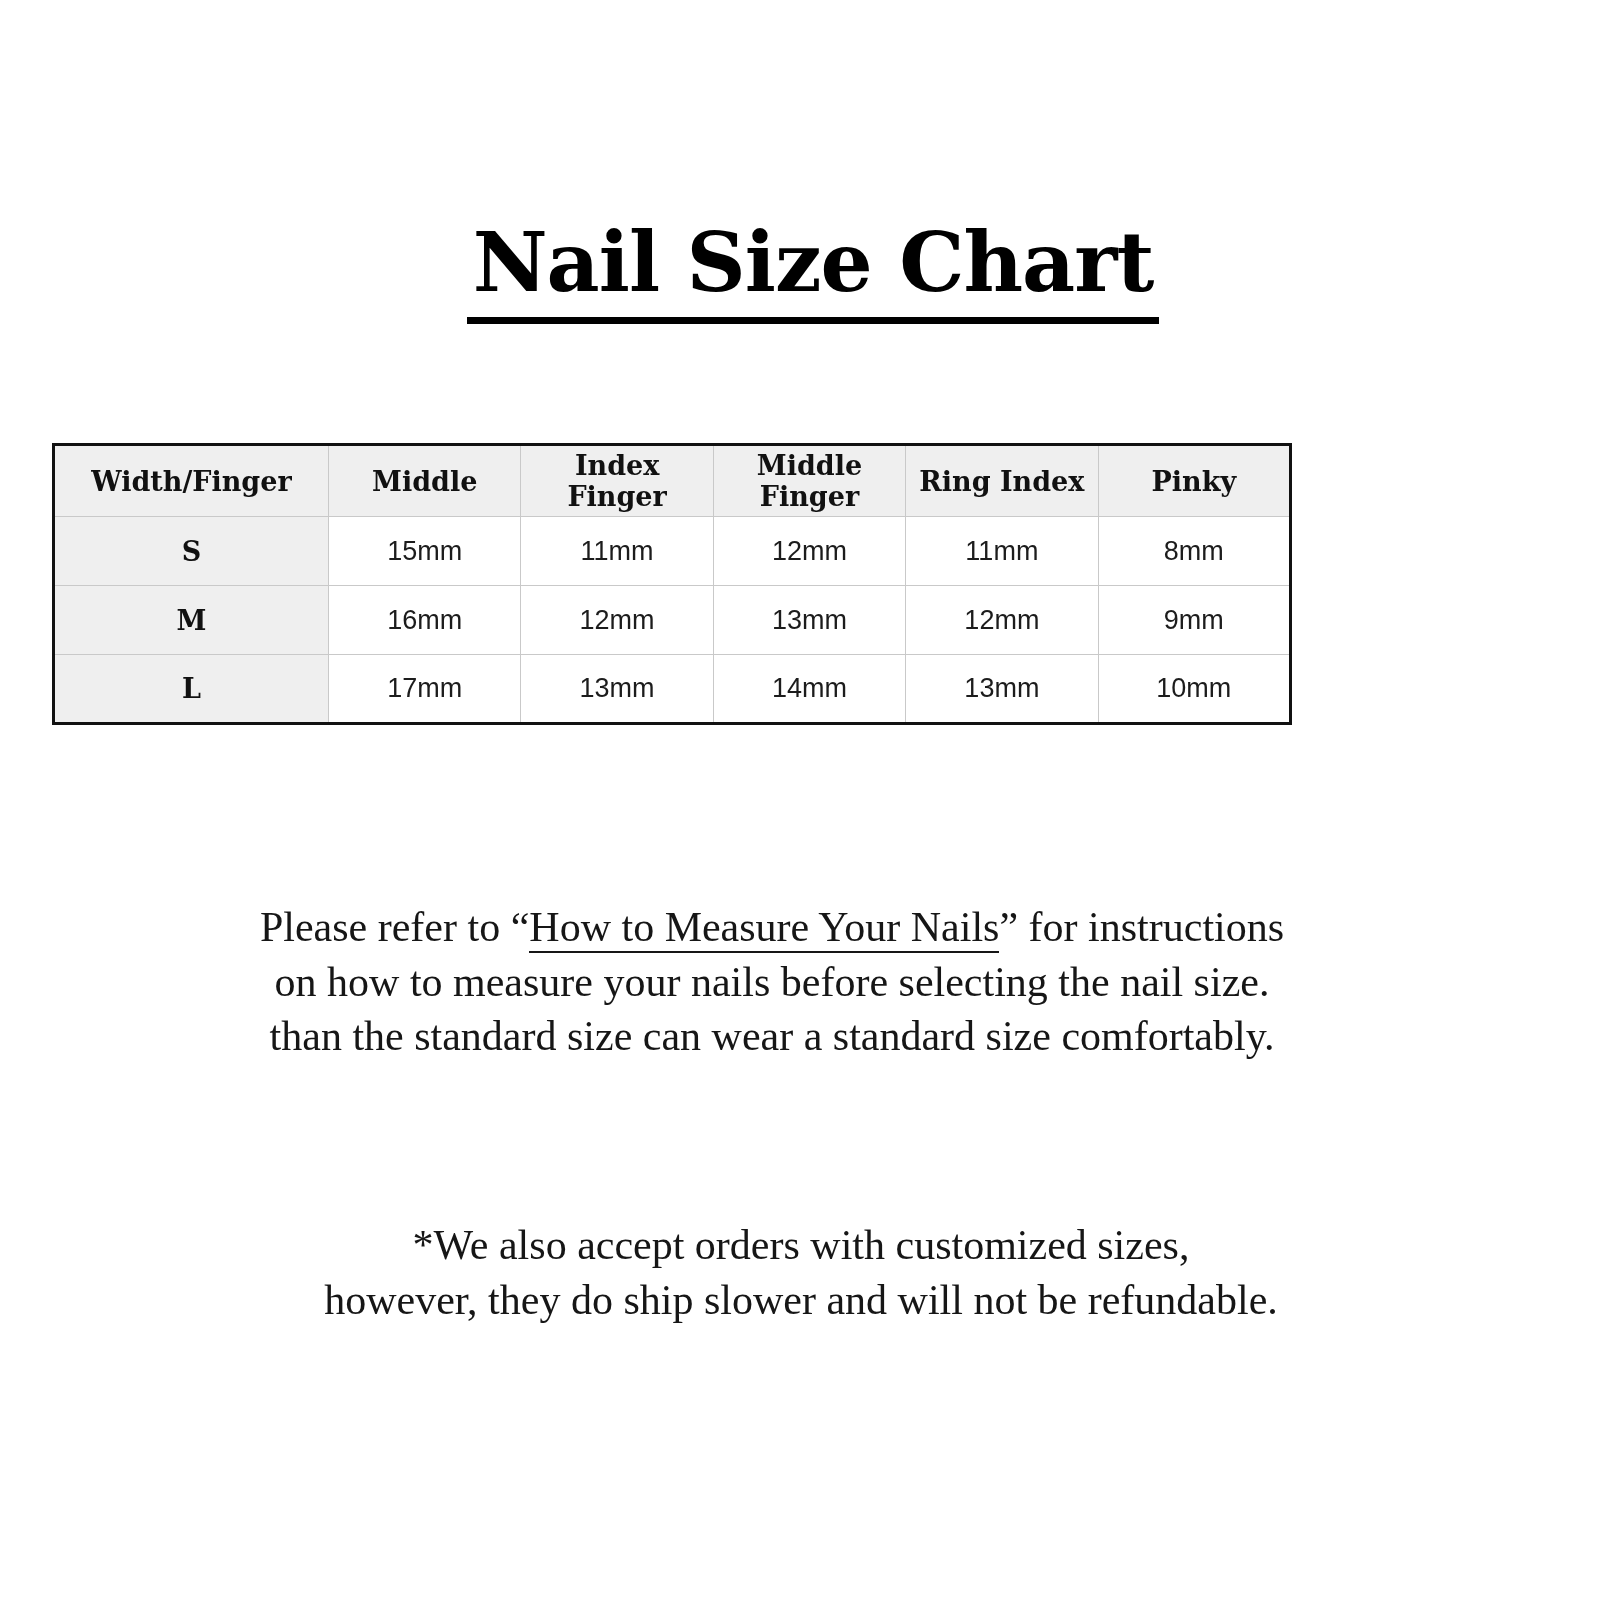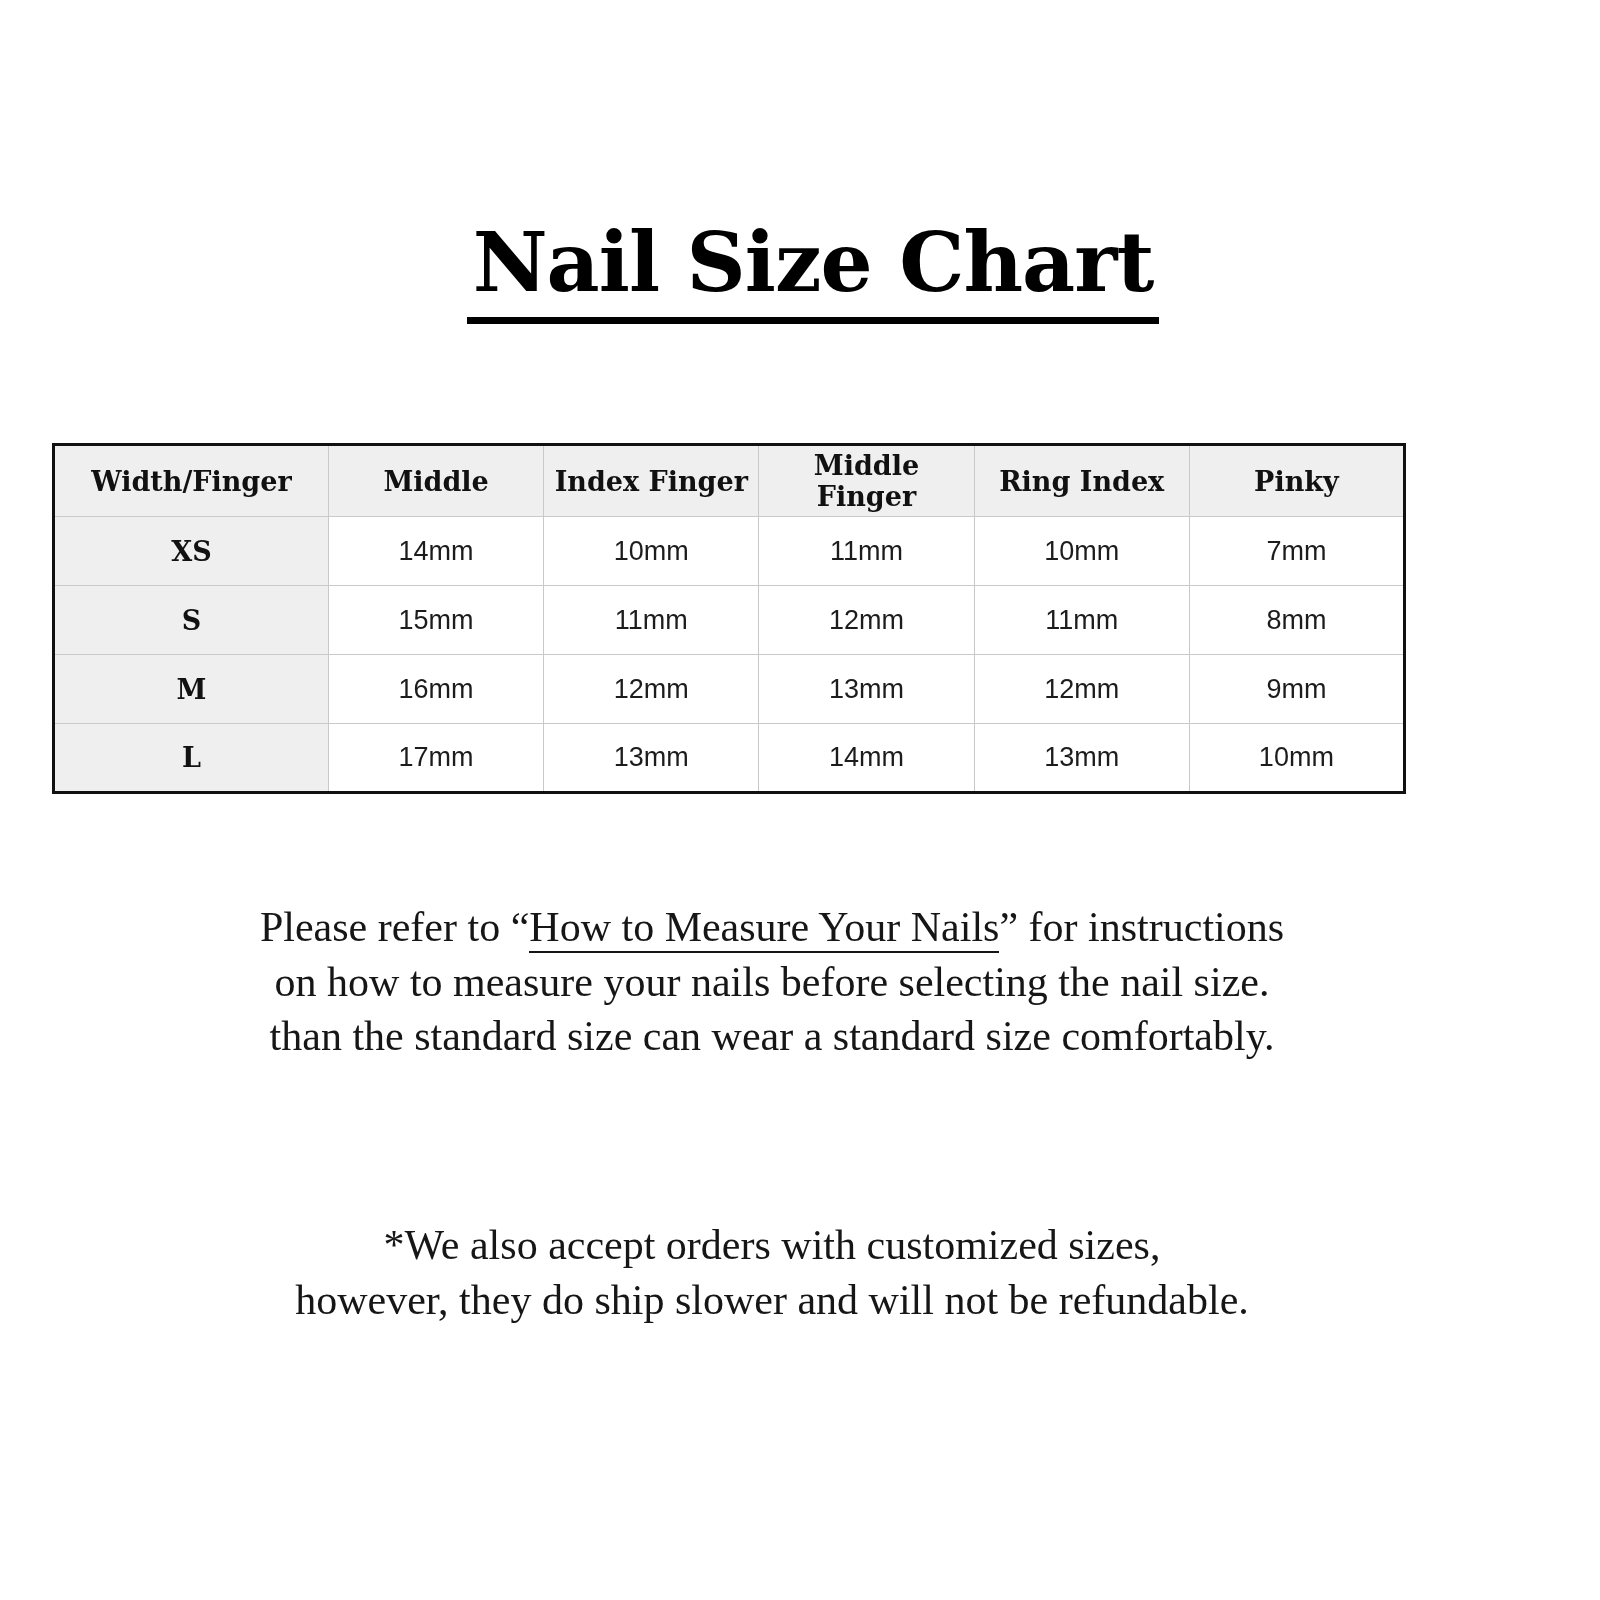--- a/index.html
+++ b/index.html
@@ -40,21 +40,21 @@
     color: #000000;
     border-bottom: 7px solid #000000;
     padding: 0 6px 10px 6px;
   }
 
   
   .table-wrap {
     position: absolute;
     top: 443px;
     left: 52px;
-    width: 1354px;
+    width: 1240px;
   }
   table.size-table {
     width: 100%;
     border-collapse: collapse;
     border: 3px solid #111111;
     table-layout: fixed;
   }
   table.size-table th,
   table.size-table td {
     border: 1px solid #c9c9c9;
@@ -92,21 +92,21 @@
     position: absolute;
     left: 0;
     width: 1544px;
     text-align: center;
     font-family: "Liberation Serif", serif;
     font-size: 42px;
     line-height: 1.30;
     color: #161616;
   }
   .p1 { top: 900px; }
-  .p2 { top: 1218px; }
+  .p2 { top: 1218px; padding-left: 29px; }
   .underline-phrase {
     border-bottom: 2px solid #161616;
     padding-bottom: 1px;
   }
   .line { display: block; white-space: nowrap; }
 </style>
 </head>
 <body>
 
 <div class="page">
@@ -129,28 +129,20 @@
         <tr>
           <th>Width/Finger</th>
           <th>Middle</th>
           <th>Index Finger</th>
           <th>Middle Finger</th>
           <th>Ring Index</th>
           <th>Pinky</th>
         </tr>
       </thead>
       <tbody>
-        <tr>
-          <td class="size-label">XS</td>
-          <td>14mm</td>
-          <td>10mm</td>
-          <td>11mm</td>
-          <td>10mm</td>
-          <td>7mm</td>
-        </tr>
         <tr>
           <td class="size-label">S</td>
           <td>15mm</td>
           <td>11mm</td>
           <td>12mm</td>
           <td>11mm</td>
           <td>8mm</td>
         </tr>
         <tr>
           <td class="size-label">M</td>

